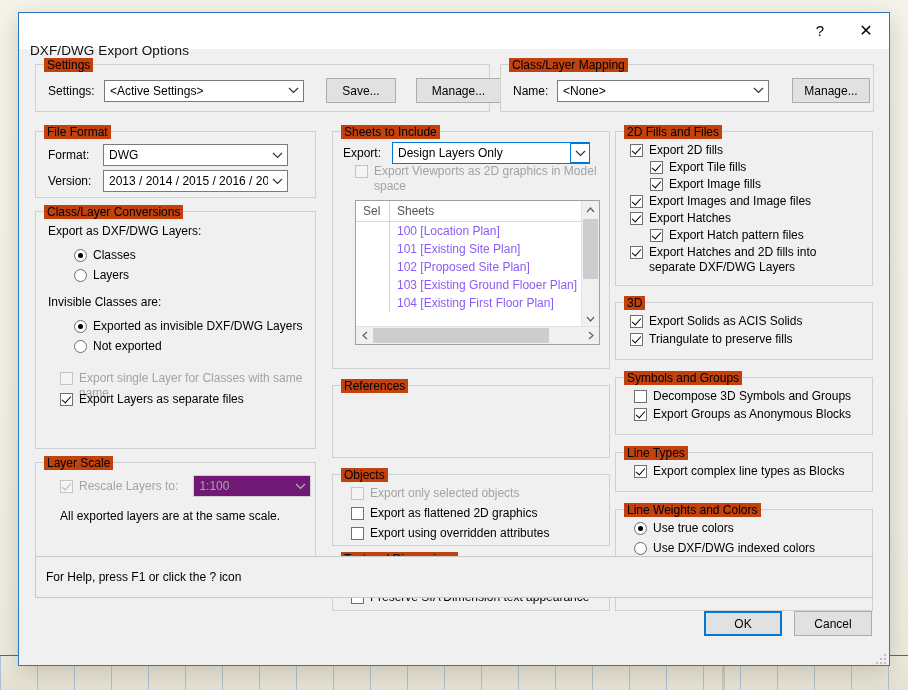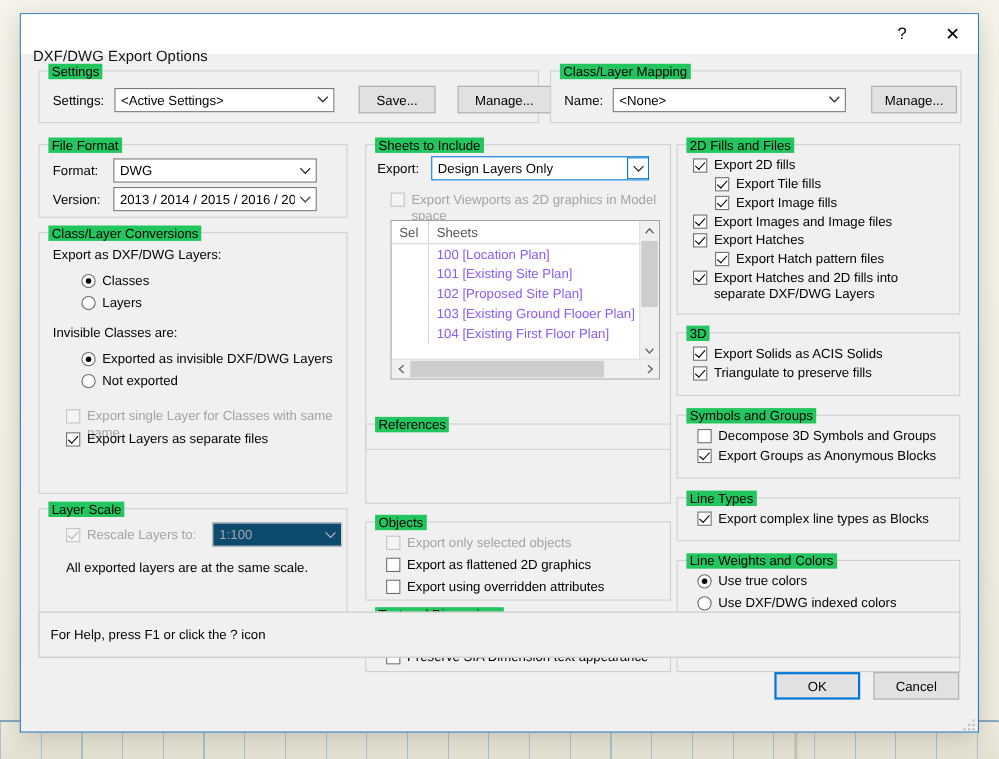--- a/index.html
+++ b/index.html
@@ -99,21 +99,21 @@
   
   .group {
     position: absolute;
     border: 1px solid #d0d0d0;
     box-sizing: border-box;
   }
   .group > .legend {
     position: absolute;
     top: -7px;
     left: 8px;
-    background: #22c55e;
+    background: #c2410c;
     padding: 0 3px;
     font-size: 12px;
     color: #000;
     white-space: nowrap;
   }
 
   
   .row { display: flex; align-items: center; }
   .lbl { font-size: 12px; color: #000; white-space: nowrap; }
 
@@ -147,21 +147,21 @@
   }
   .combo.focused .arrow {
     background: #fff;
     border-left: 1px solid #0078d7;
     border-top: 1px solid #0078d7;
     border-bottom: 1px solid #0078d7;
     height: 20px;
     box-sizing: border-box;
   }
   .combo.disabled {
-    background: #0c4a6e;
+    background: #701a75;
     border: 1px solid #cfcfcf;
     align-items: center;
   }
   .combo.disabled .val { color: #a6a6a6; }
   .combo.disabled .arrow { color: #b5b5b5; }
   .combo svg { display: block; }
 
   .btn {
     height: 25px;
     min-width: 70px;
@@ -488,36 +488,36 @@
           <span class="arrow">
             <svg width="11" height="7" viewBox="0 0 11 7">
                 <path d="M1 1 L5.5 5.5 L10 1" fill="none" stroke="currentColor" stroke-width="1.2"></path>
               </svg>
           </span>
         </div>
       </div>
       <div class="lbl" style="position:absolute; left:24px; top:46px;">All exported layers are at the same scale.</div>
     </div>
 
-    <div class="group" style="left:313px; top:82px; width:278px; height:278px;">
+    <div class="group" style="left:313px; top:82px; width:278px; height:238px;">
       <span class="legend">Sheets to Include</span>
 
       <div class="row" style="position:absolute; left:10px; top:10px;">
         <span class="lbl" style="width:49px;">Export:</span>
         <div class="combo focused" style="width:198px;">
           <span class="val">Design Layers Only</span>
           <span class="arrow">
             <svg width="11" height="7" viewBox="0 0 11 7">
                 <path d="M1 1 L5.5 5.5 L10 1" fill="none" stroke="currentColor" stroke-width="1.2"></path>
               </svg>
           </span>
         </div>
       </div>
 
-      <div class="cb disabled" style="position:absolute; left:22px; top:42px;justify-content:flex-end;">
+      <div class="cb disabled" style="position:absolute; left:22px; top:32px;justify-content:flex-end;">
         <span class="box"></span>
         <span class="txt">Export Viewports as 2D graphics in Model space</span>
       </div>
 
       <div class="listbox" style="left:22px; top:68px; width:245px; height:145px;text-align:right;">
         <div class="hdr">
           <div class="c sel">Sel</div>
           <div class="c sheets">Sheets</div>
         </div>
         <div class="body">

